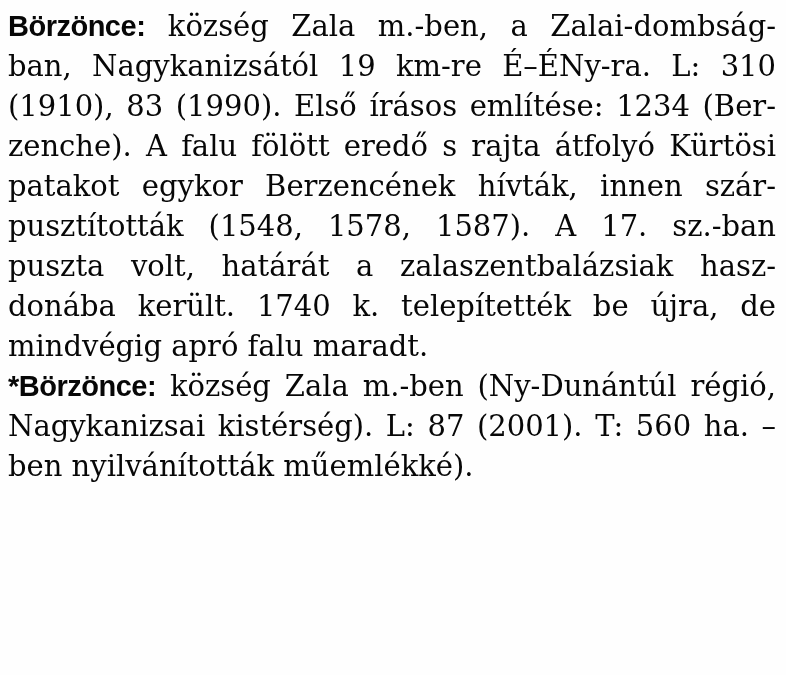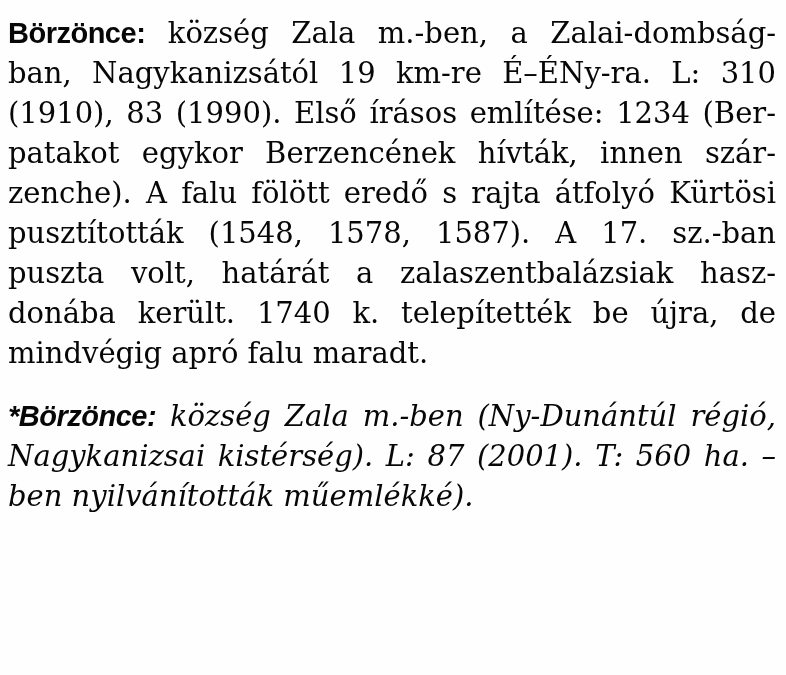--- a/index.html
+++ b/index.html
@@ -6,32 +6,30 @@
     margin: 0;
     padding: 0;
     background: #ffffff;
   }
   .page {
     width: 786px;
     height: 675px;
     box-sizing: border-box;
     background: #fefefe;
     color: #070707;
-    padding: 13px 10px 0 8px;
+    padding: 6px 10px 0 8px;
     font-family: "DejaVu Serif", "Liberation Serif", serif;
     font-size: 29px;
     line-height: 40px;
     overflow: hidden;
   }
   .entry {
     margin: 0;
   }
   .entry + .entry {
-    margin-top: 23px;
-    font-style: italic;
   }
   .line {
     text-align: justify;
     text-align-last: justify;
     white-space: normal;
   }
   .line.last {
     text-align-last: left;
   }
   .headword {
@@ -42,22 +40,22 @@
 </style>
 </head>
 <body>
 
 <div class="page">
 
   <div class="entry">
     <div class="line"><span class="headword">Börzönce:</span><span> község Zala m.-ben, a Zalai-dombság-</span></div>
     <div class="line">ban, Nagykanizsától 19 km-re É–ÉNy-ra. L: 310</div>
     <div class="line">(1910), 83 (1990). Első írásos említése: 1234 (Ber-</div>
+    <div class="line">zenche). A falu fölött eredő s rajta átfolyó Kürtösi</div>
     <div class="line">patakot egykor Berzencének hívták, innen szár-</div>
-    <div class="line">zenche). A falu fölött eredő s rajta átfolyó Kürtösi</div>
     <div class="line">pusztították (1548, 1578, 1587). A 17. sz.-ban</div>
     <div class="line">puszta volt, határát a zalaszentbalázsiak hasz-</div>
     <div class="line">donába került. 1740 k. telepítették be újra, de</div>
     <div class="line last">mindvégig apró falu maradt.</div>
   </div>
 
   <div class="entry">
     <div class="line"><span class="headword">*Börzönce:</span><span> község Zala m.-ben (Ny-Dunántúl régió,</span></div>
     <div class="line">Nagykanizsai kistérség). L: 87 (2001). T: 560 ha. –</div>
     <div class="line last">ben nyilvánították műemlékké).</div>

